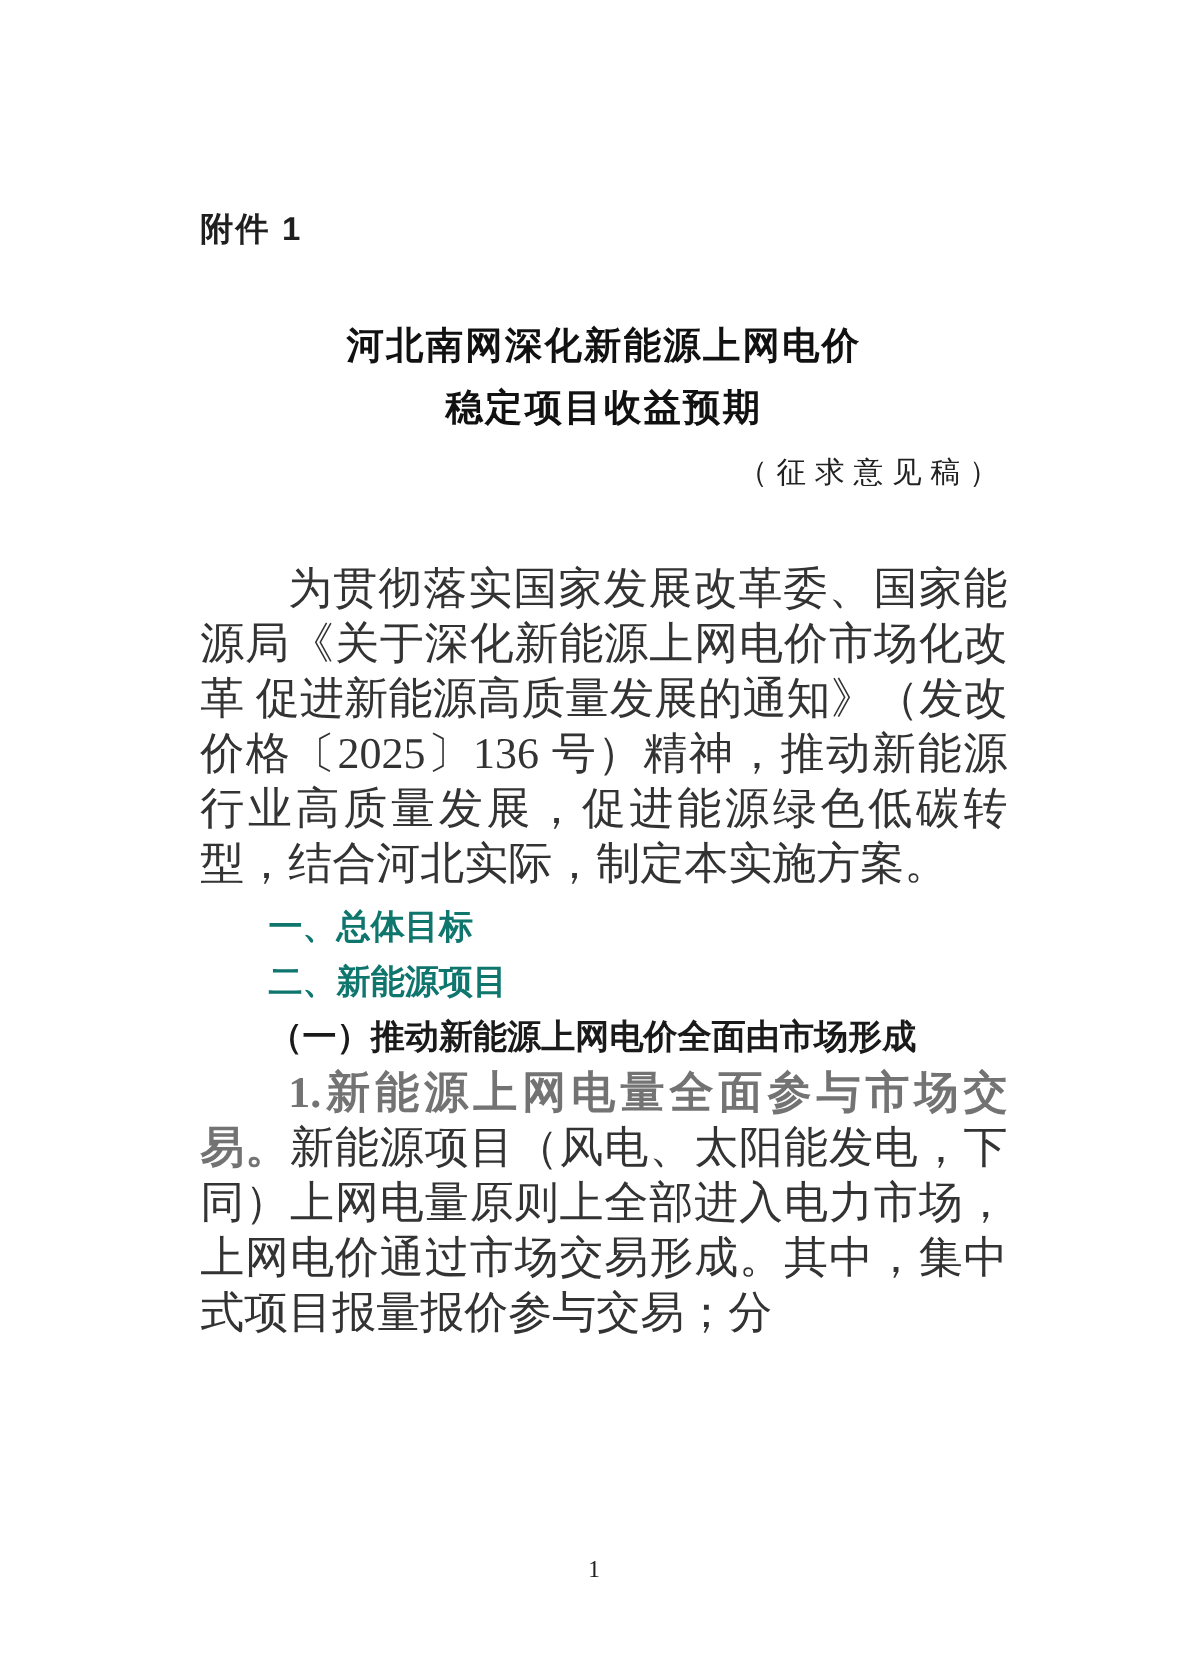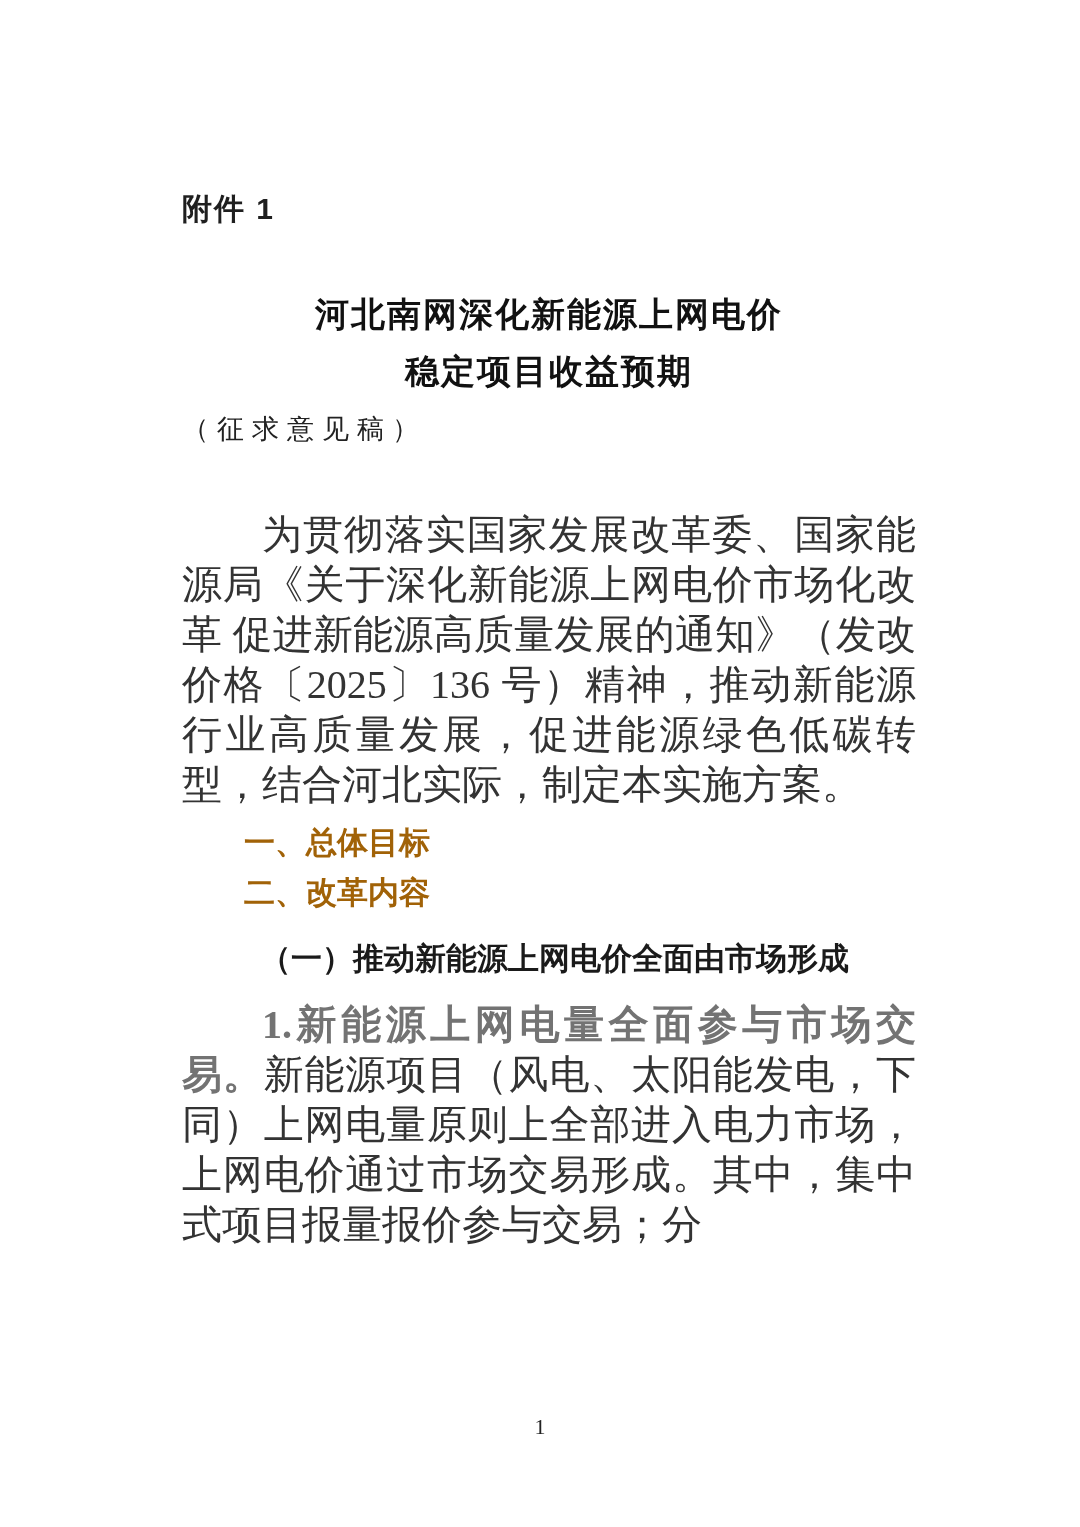--- a/index.html
+++ b/index.html
@@ -32,21 +32,21 @@
     margin-top: 60px;
     text-align: center;
     font-weight: 700;
     font-size: 34px;
     line-height: 57px;
     letter-spacing: 2px;
     color: #111111;
   }
   .doc-subtitle {
     margin-top: 12px;
-    text-align: left;
+    text-align: right;
     font-size: 27px;
     line-height: 34px;
     letter-spacing: 8px;
     color: #222222;
   }
   .body-text {
     margin-top: 64px;
   }
   .body-text p {
     margin: 0;
@@ -56,27 +56,27 @@
     text-indent: 2em;
     color: #333333;
   }
   .section-heading {
     margin: 0;
     font-family: "Liberation Sans", "DejaVu Sans", sans-serif;
     font-weight: 700;
     font-size: 31px;
     line-height: 50px;
     text-indent: 2em;
-    color: #a16207;
+    color: #0f766e;
   }
   .section-heading.first {
     margin-top: 8px;
   }
   .subsection-heading {
-    margin: 16px;
+    margin: 0;
     font-weight: 700;
     font-size: 31px;
     line-height: 50px;
     text-indent: 2em;
     color: #1a1a1a;
   }
   .item-lead {
     font-weight: 700;
     color: #737373;
   }
@@ -106,21 +106,21 @@
 
     <div class="doc-subtitle">（征求意见稿）</div>
 
     <div class="body-text">
 
       <p>为贯彻落实国家发展改革委、国家能源局《关于深化新能源上网电价市场化改革 促进新能源高质量发展的通知》（发改价格〔2025〕136 号）精神，推动新能源行业高质量发展，促进能源绿色低碳转型，结合河北实际，制定本实施方案。</p>
 
       <h2 class="section-heading first">一、总体目标</h2>
 
 
-      <h2 class="section-heading">二、改革内容</h2>
+      <h2 class="section-heading">二、新能源项目</h2>
 
       <h3 class="subsection-heading">（一）推动新能源上网电价全面由市场形成</h3>
 
       <p>
         <span class="item-lead">1.新能源上网电量全面参与市场交易。</span><span>新能源项目（风电、太阳能发电，下同）上网电量原则上全部进入电力市场，上网电价通过市场交易形成。其中，集中式项目报量报价参与交易；分</span>
       </p>
 
     </div>
   </div>
 

